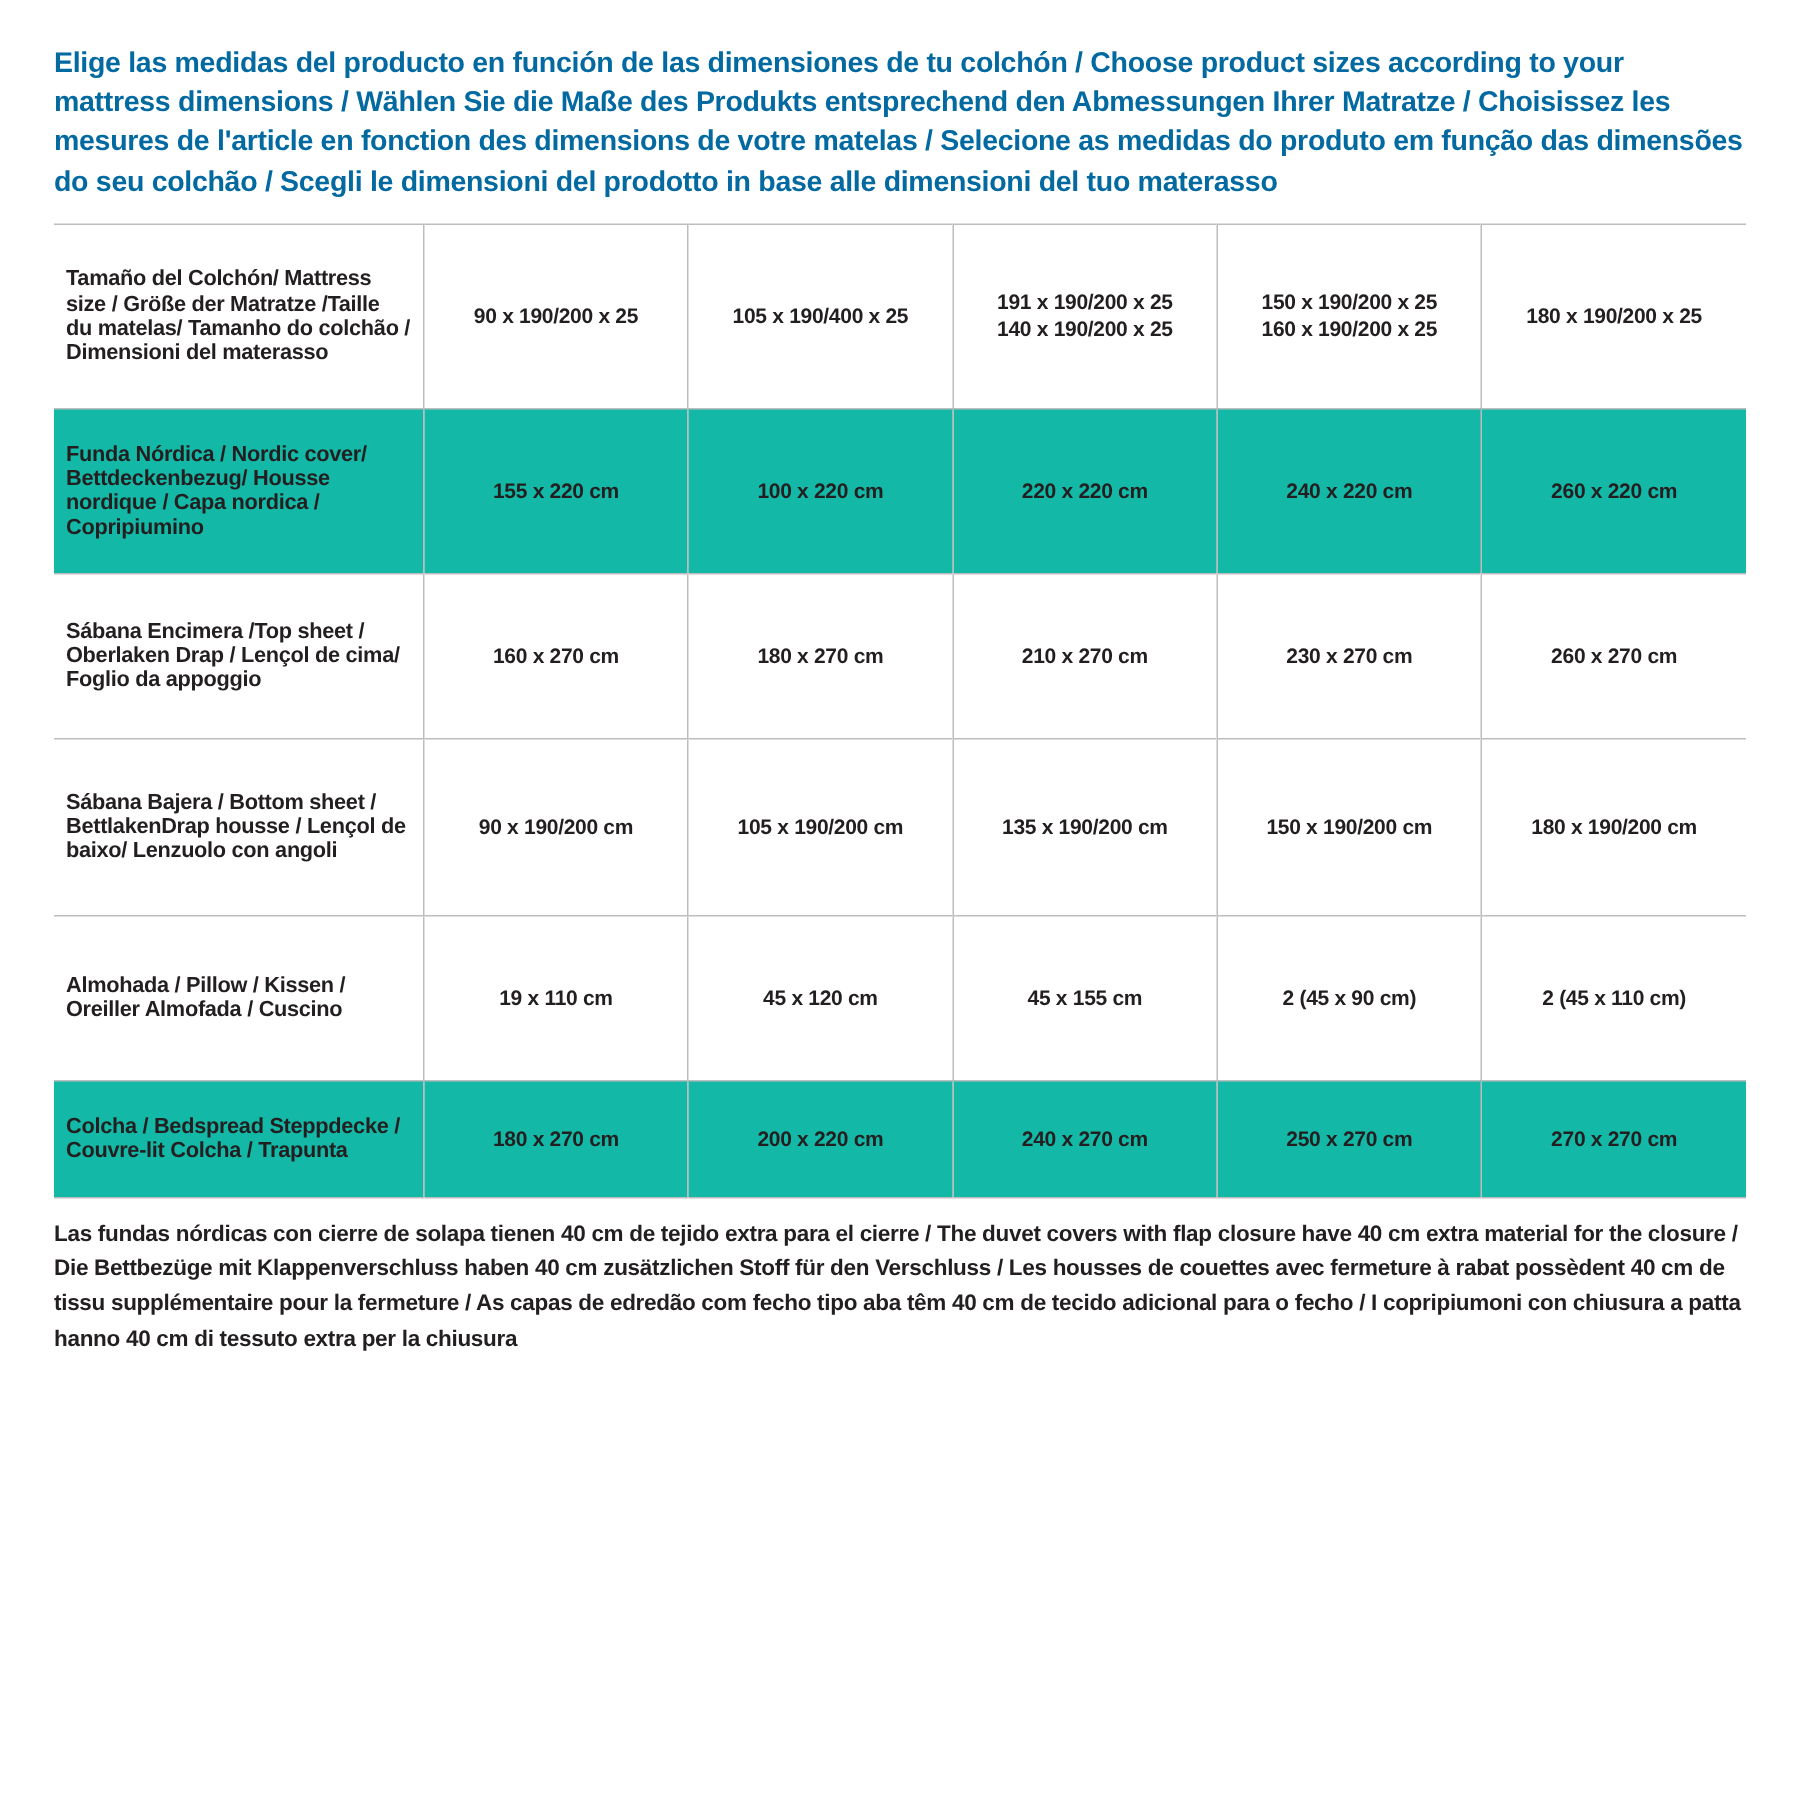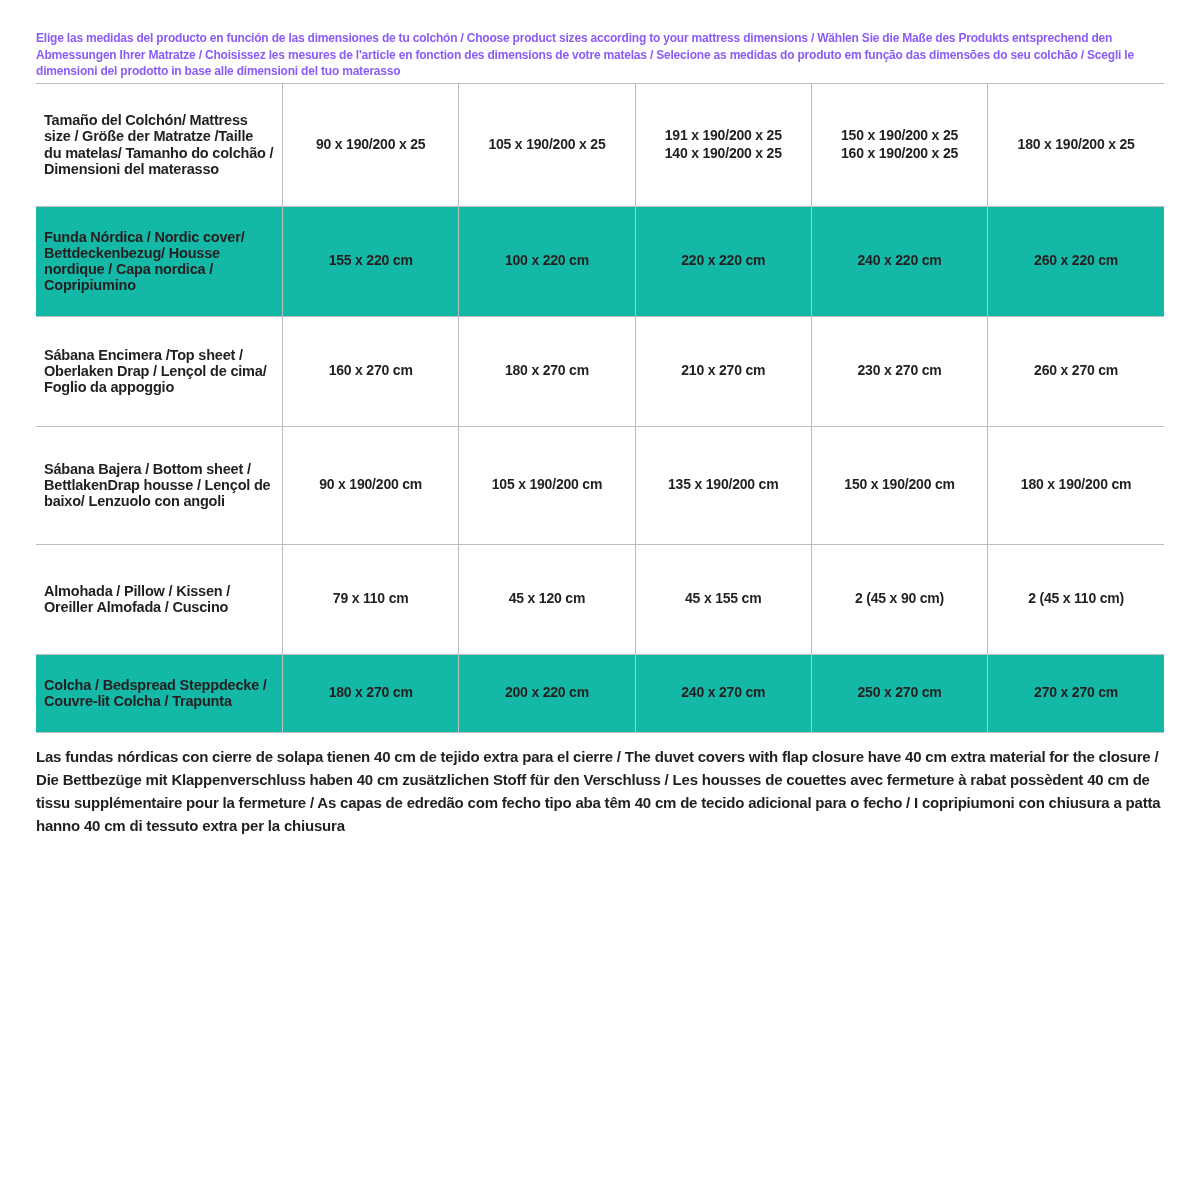--- a/index.html
+++ b/index.html
@@ -16,26 +16,26 @@
   }
   .page {
     width: 1200px;
     height: 1200px;
     box-sizing: border-box;
     padding: 30px 36px 10px 36px;
     display: flex;
     flex-direction: column;
   }
   .intro {
-    font-size: 12px;
+    font-size: 19px;
     font-weight: bold;
     line-height: 1.38;
     letter-spacing: -0.2px;
-    margin-bottom: 3px;
-    color: #8b5cf6;
+    margin-bottom: 14px;
+    color: #0369a1;
   }
   table.size-table {
     width: 100%;
     border-collapse: collapse;
     table-layout: fixed;
   }
   table.size-table td {
     border-left: 1px solid #bdbdbd;
     border-right: 1px solid #bdbdbd;
     vertical-align: middle;
@@ -96,21 +96,21 @@
 
 <div class="page">
 
   <div class="intro">Elige las medidas del producto en función de las dimensiones de tu colchón / Choose product sizes according to your mattress dimensions / Wählen Sie die Maße des Produkts entsprechend den Abmessungen Ihrer Matratze / Choisissez les mesures de l'article en fonction des dimensions de votre matelas / Selecione as medidas do produto em função das dimensões do seu colchão / Scegli le dimensioni del prodotto in base alle dimensioni del tuo materasso</div>
 
   <table class="size-table">
     <tbody>
       <tr class="header-row row-plain top-rule bottom-rule">
         <td class="label-cell multiline">Tamaño del Colchón/ Mattress size / Größe der Matratze /Taille du matelas/ Tamanho do colchão / Dimensioni del materasso</td>
         <td class="val-cell multiline">90 x 190/200 x 25</td>
-        <td class="val-cell multiline">105 x 190/200 x 25</td>
+        <td class="val-cell multiline">105 x 190/400 x 25</td>
         <td class="val-cell multiline">191 x 190/200 x 25
 140 x 190/200 x 25</td>
         <td class="val-cell multiline">150 x 190/200 x 25
 160 x 190/200 x 25</td>
         <td class="val-cell last multiline">180 x 190/200 x 25</td>
       </tr>
 
       <tr class="row-band bottom-rule" style="height:110px">
         <td class="label-cell">Funda Nórdica /  Nordic cover/ Bettdeckenbezug/ Housse nordique  / Capa nordica / Copripiumino</td>
         <td class="val-cell">155 x 220 cm</td>
@@ -134,21 +134,21 @@
         <td class="val-cell">90 x 190/200 cm</td>
         <td class="val-cell">105 x 190/200 cm</td>
         <td class="val-cell">135 x 190/200 cm</td>
         <td class="val-cell">150 x 190/200 cm</td>
         <td class="val-cell last">180 x 190/200 cm</td>
       </tr>
 
 
       <tr class="row-plain bottom-rule" style="height:110px">
         <td class="label-cell">Almohada  / Pillow / Kissen / Oreiller  Almofada / Cuscino</td>
-        <td class="val-cell">79 x 110 cm</td>
+        <td class="val-cell">19 x 110 cm</td>
         <td class="val-cell">45 x 120 cm</td>
         <td class="val-cell">45 x 155 cm</td>
         <td class="val-cell">2 (45 x 90 cm)</td>
         <td class="val-cell last">2 (45 x 110 cm)</td>
       </tr>
 
       <tr class="row-band bottom-rule" style="height:78px">
         <td class="label-cell">Colcha / Bedspread Steppdecke / Couvre-lit Colcha / Trapunta</td>
         <td class="val-cell">180 x 270 cm</td>
         <td class="val-cell">200 x 220 cm</td>

